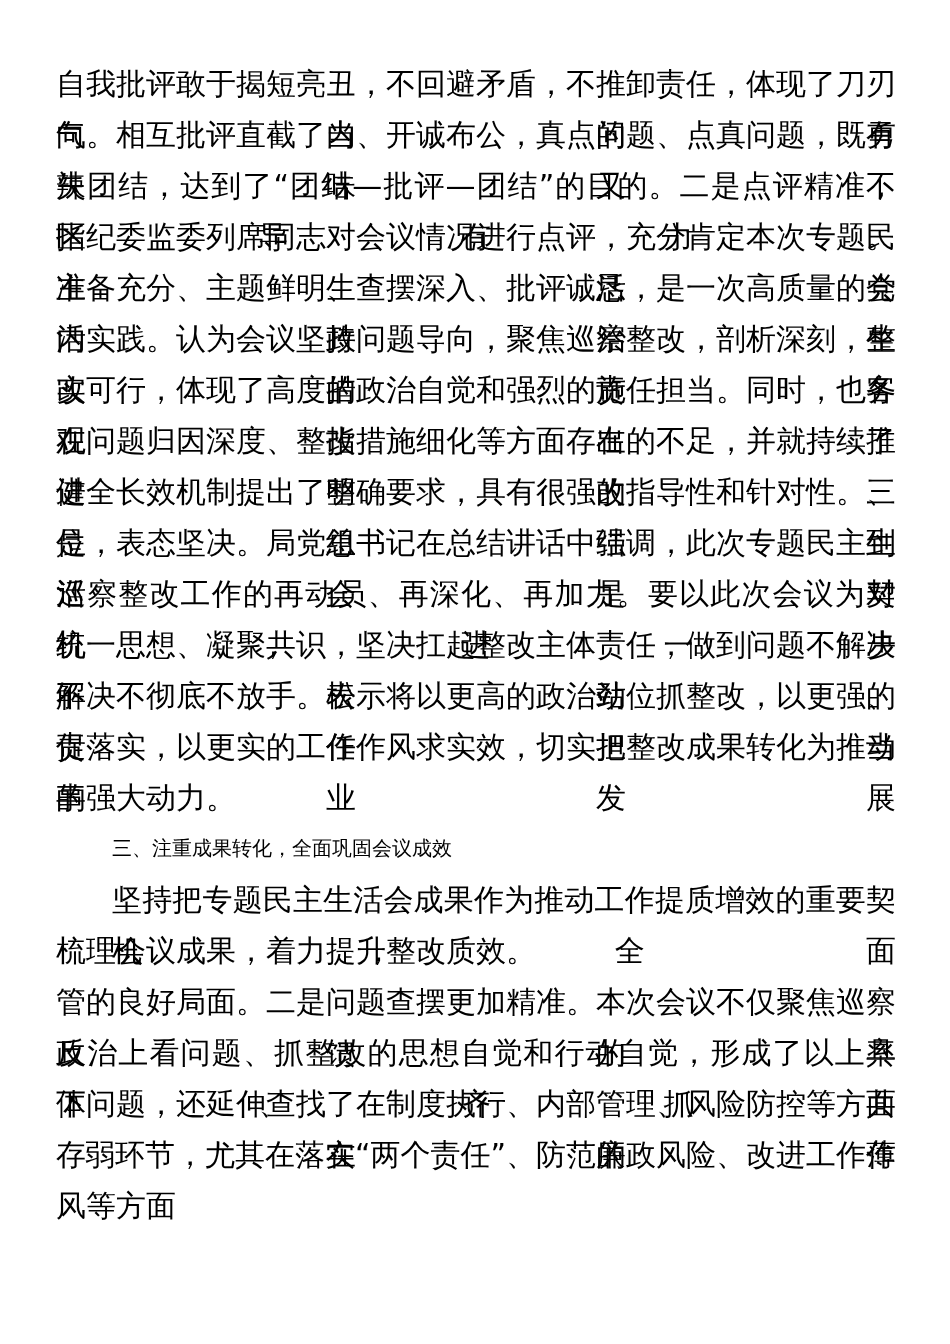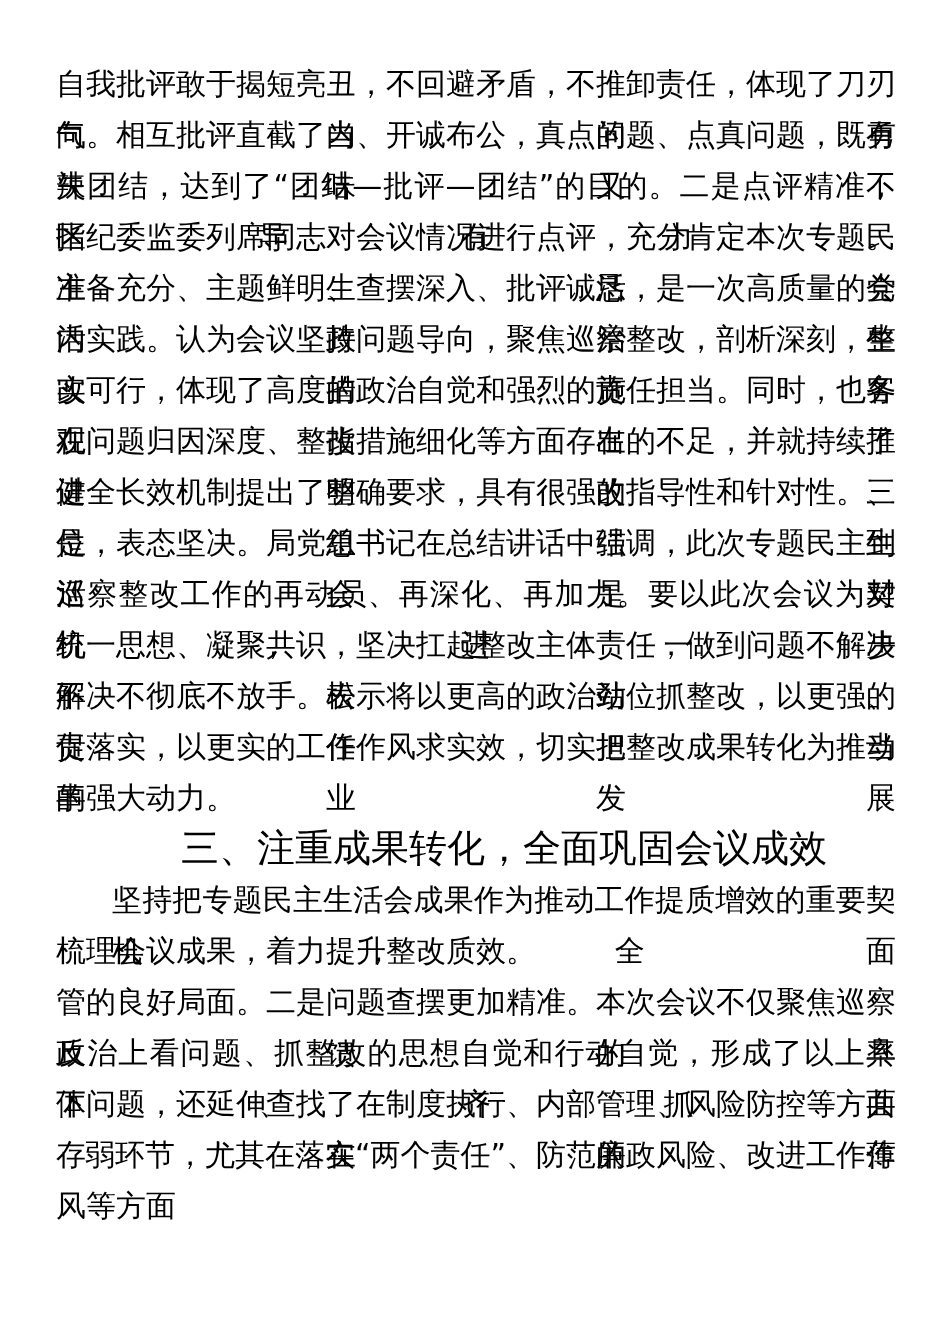--- a/index.html
+++ b/index.html
@@ -46,23 +46,23 @@
   .line.last {
     text-align: right;
     text-align-last: left;
     white-space: normal;
   }
   .heading-line {
     display: block;
     width: 840px;
     height: 51px;
     line-height: 51px;
-    font-size: 38px;
+    font-size: 20px;
     color: #000000;
-    text-align: center;
+    text-align: left;
     padding-left: 56px;
     box-sizing: border-box;
     white-space: nowrap;
   }
   .indent-2 {
     padding-left: 56px;
     box-sizing: border-box;
   }
 </style>
 </head>

